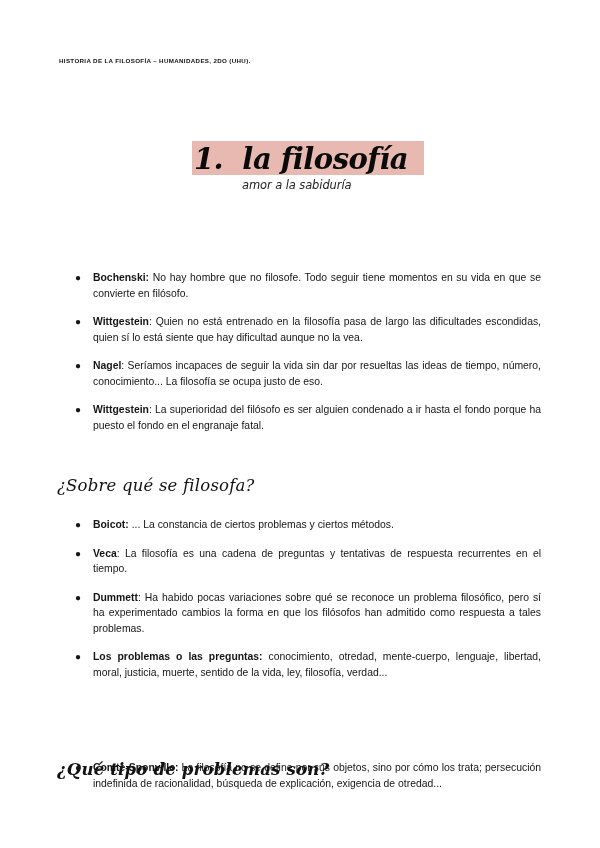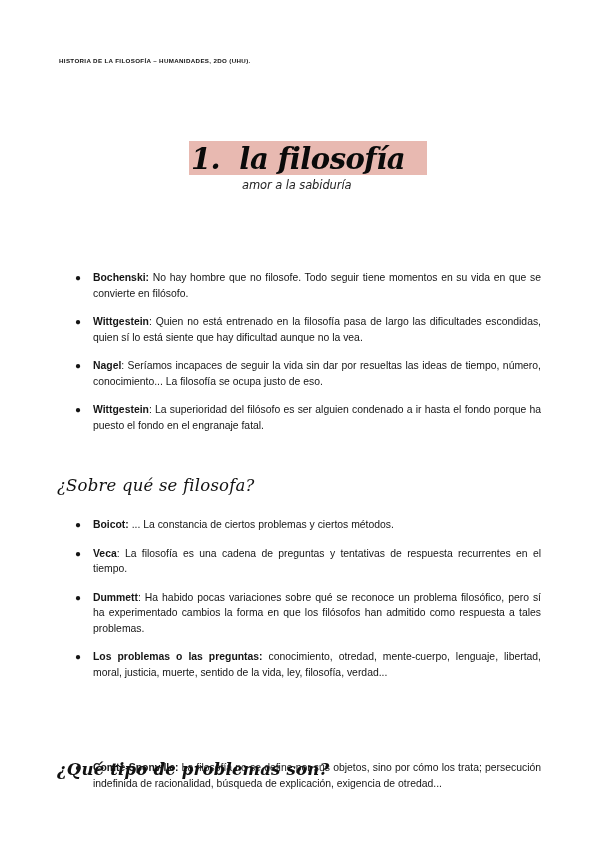--- a/index.html
+++ b/index.html
@@ -5,21 +5,21 @@
     html, body { margin: 0; padding: 0; background: #ffffff; }
     body { width: 600px; height: 848px; position: relative; overflow: hidden; color: #111; }
     .page { position: absolute; left: 0; top: 0; width: 600px; height: 848px; }
     .header-line {
       position: absolute; left: 59px; top: 57px;
       font-family: "Liberation Sans", sans-serif; font-size: 6.2px; font-weight: bold;
       letter-spacing: 0.35px; color: #111; white-space: nowrap;
     }
     .title-wrap { position: absolute; left: 0; top: 141px; width: 600px; text-align: center; }
     .title {
-      display: inline-block; background: #e8b9b1; padding: 0 22px 0 2px; height: 34px; line-height: 36px;
+      display: inline-block; background: #e8b9b1; padding: 0 16px 0 2px; height: 34px; line-height: 36px;
       font-family: "DejaVu Serif", serif; font-style: italic; font-weight: bold; font-size: 29px;
       color: #0a0a0a; letter-spacing: -0.5px; margin-left: 16px;
     }
     .subtitle {
       position: absolute; left: 242px; top: 178px;
       font-family: "DejaVu Sans", sans-serif; font-style: italic; font-size: 11.5px; color: #222;
       letter-spacing: -0.1px;
     }
     .section-heading {
       position: absolute; left: 57px;

